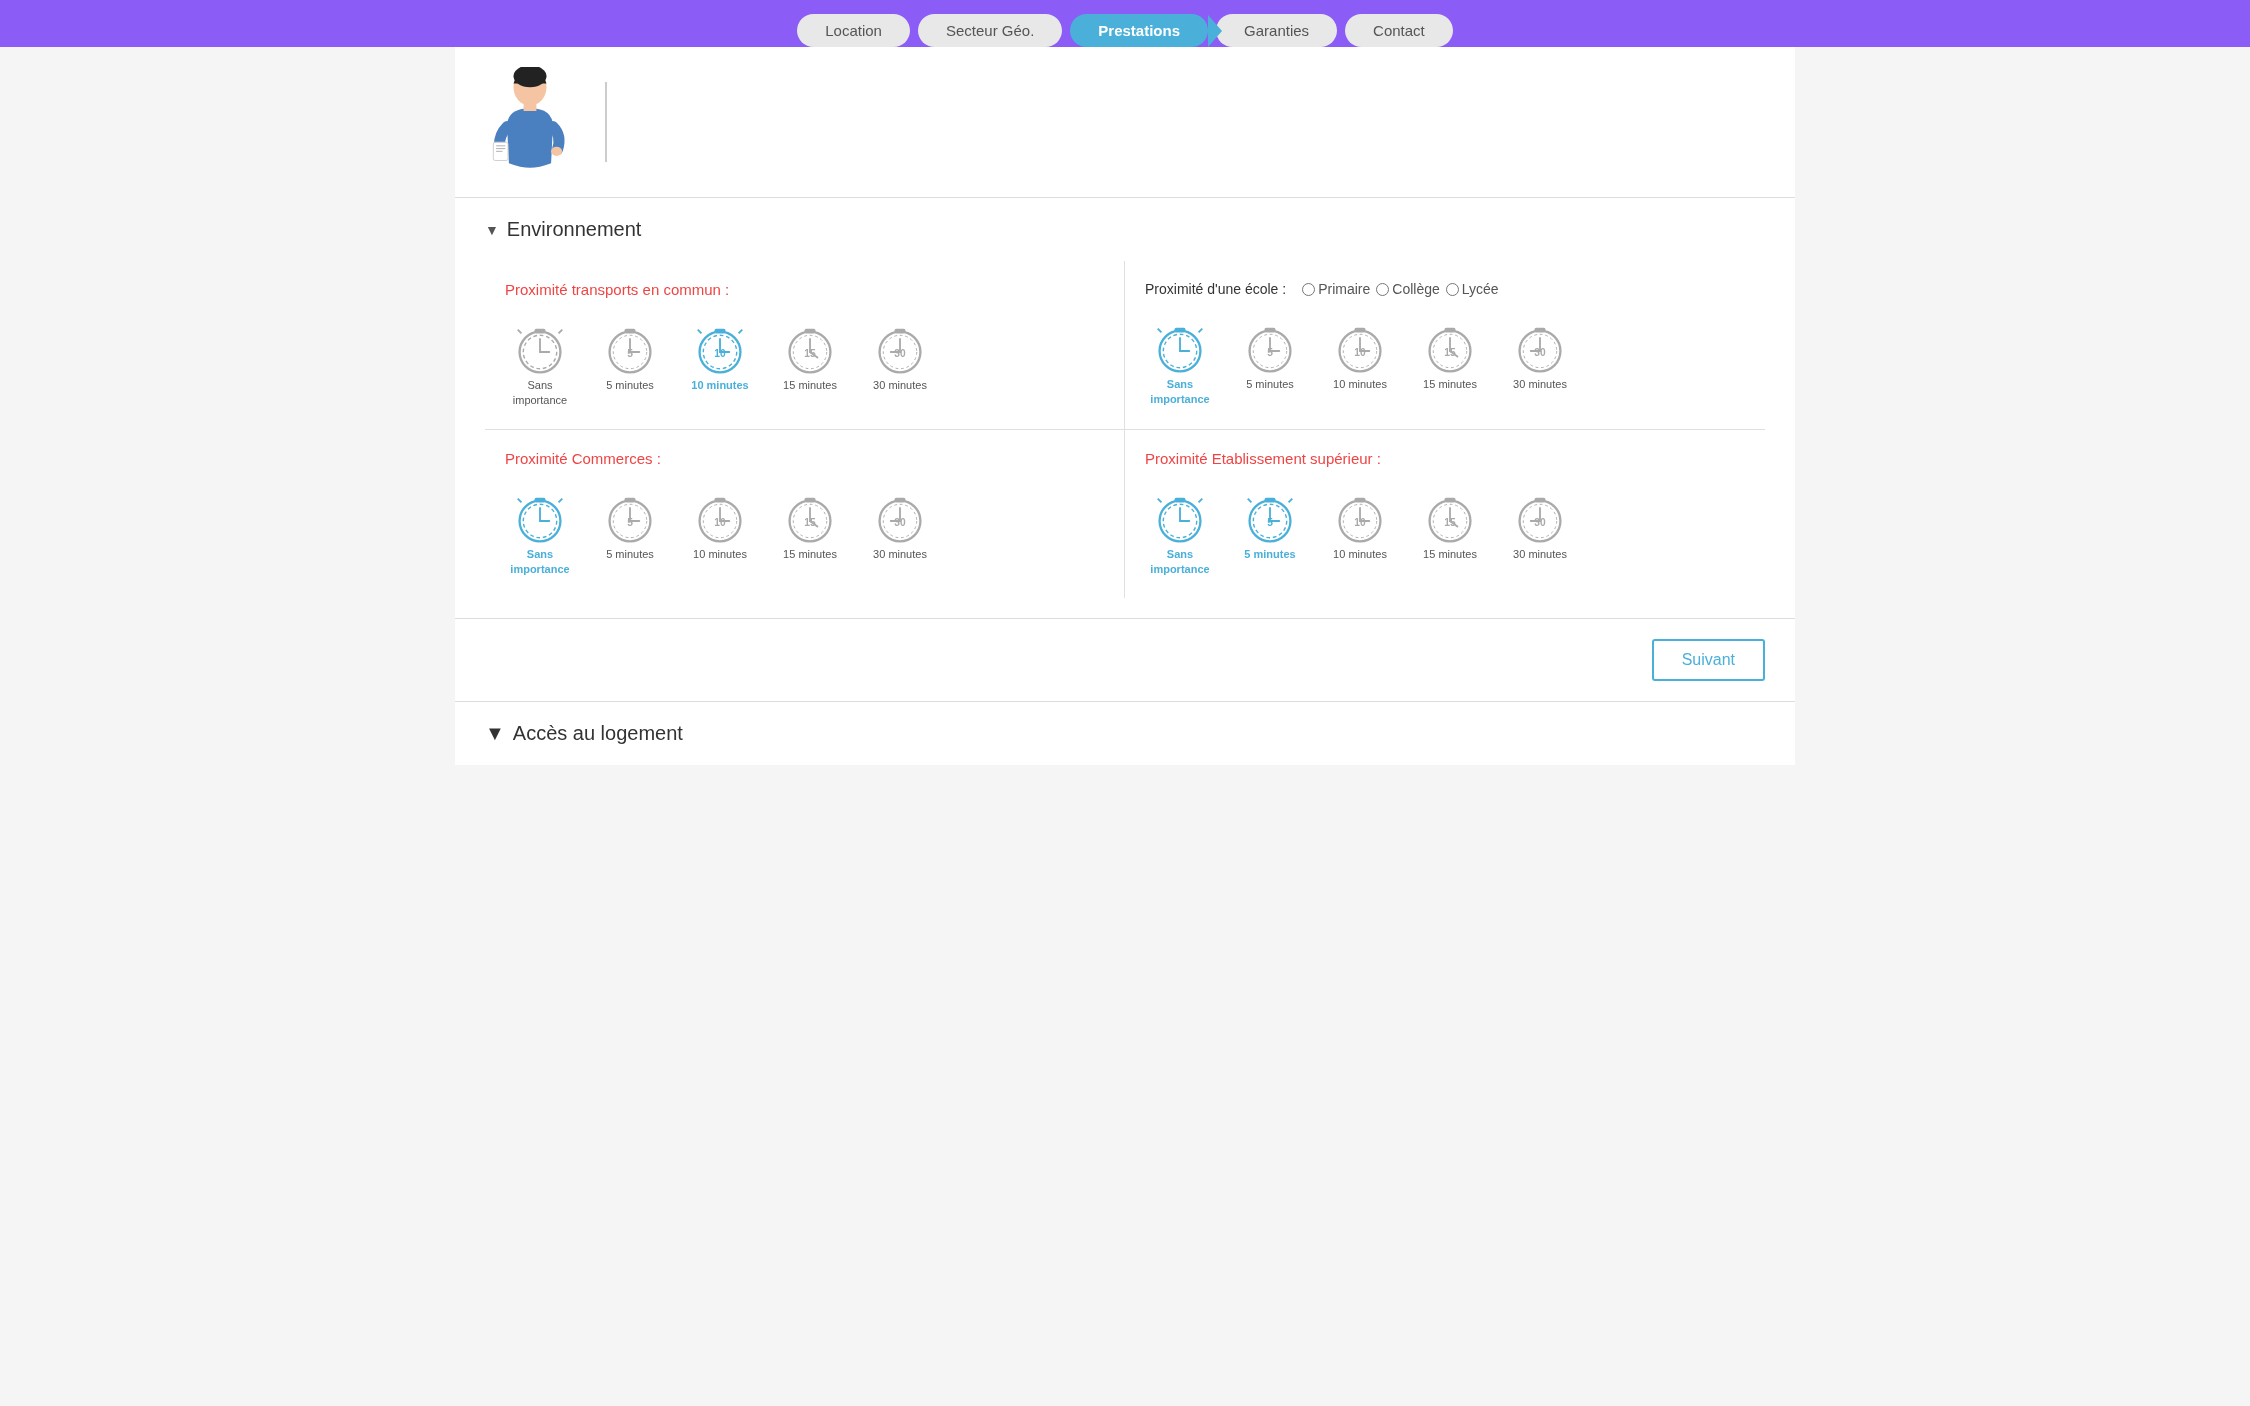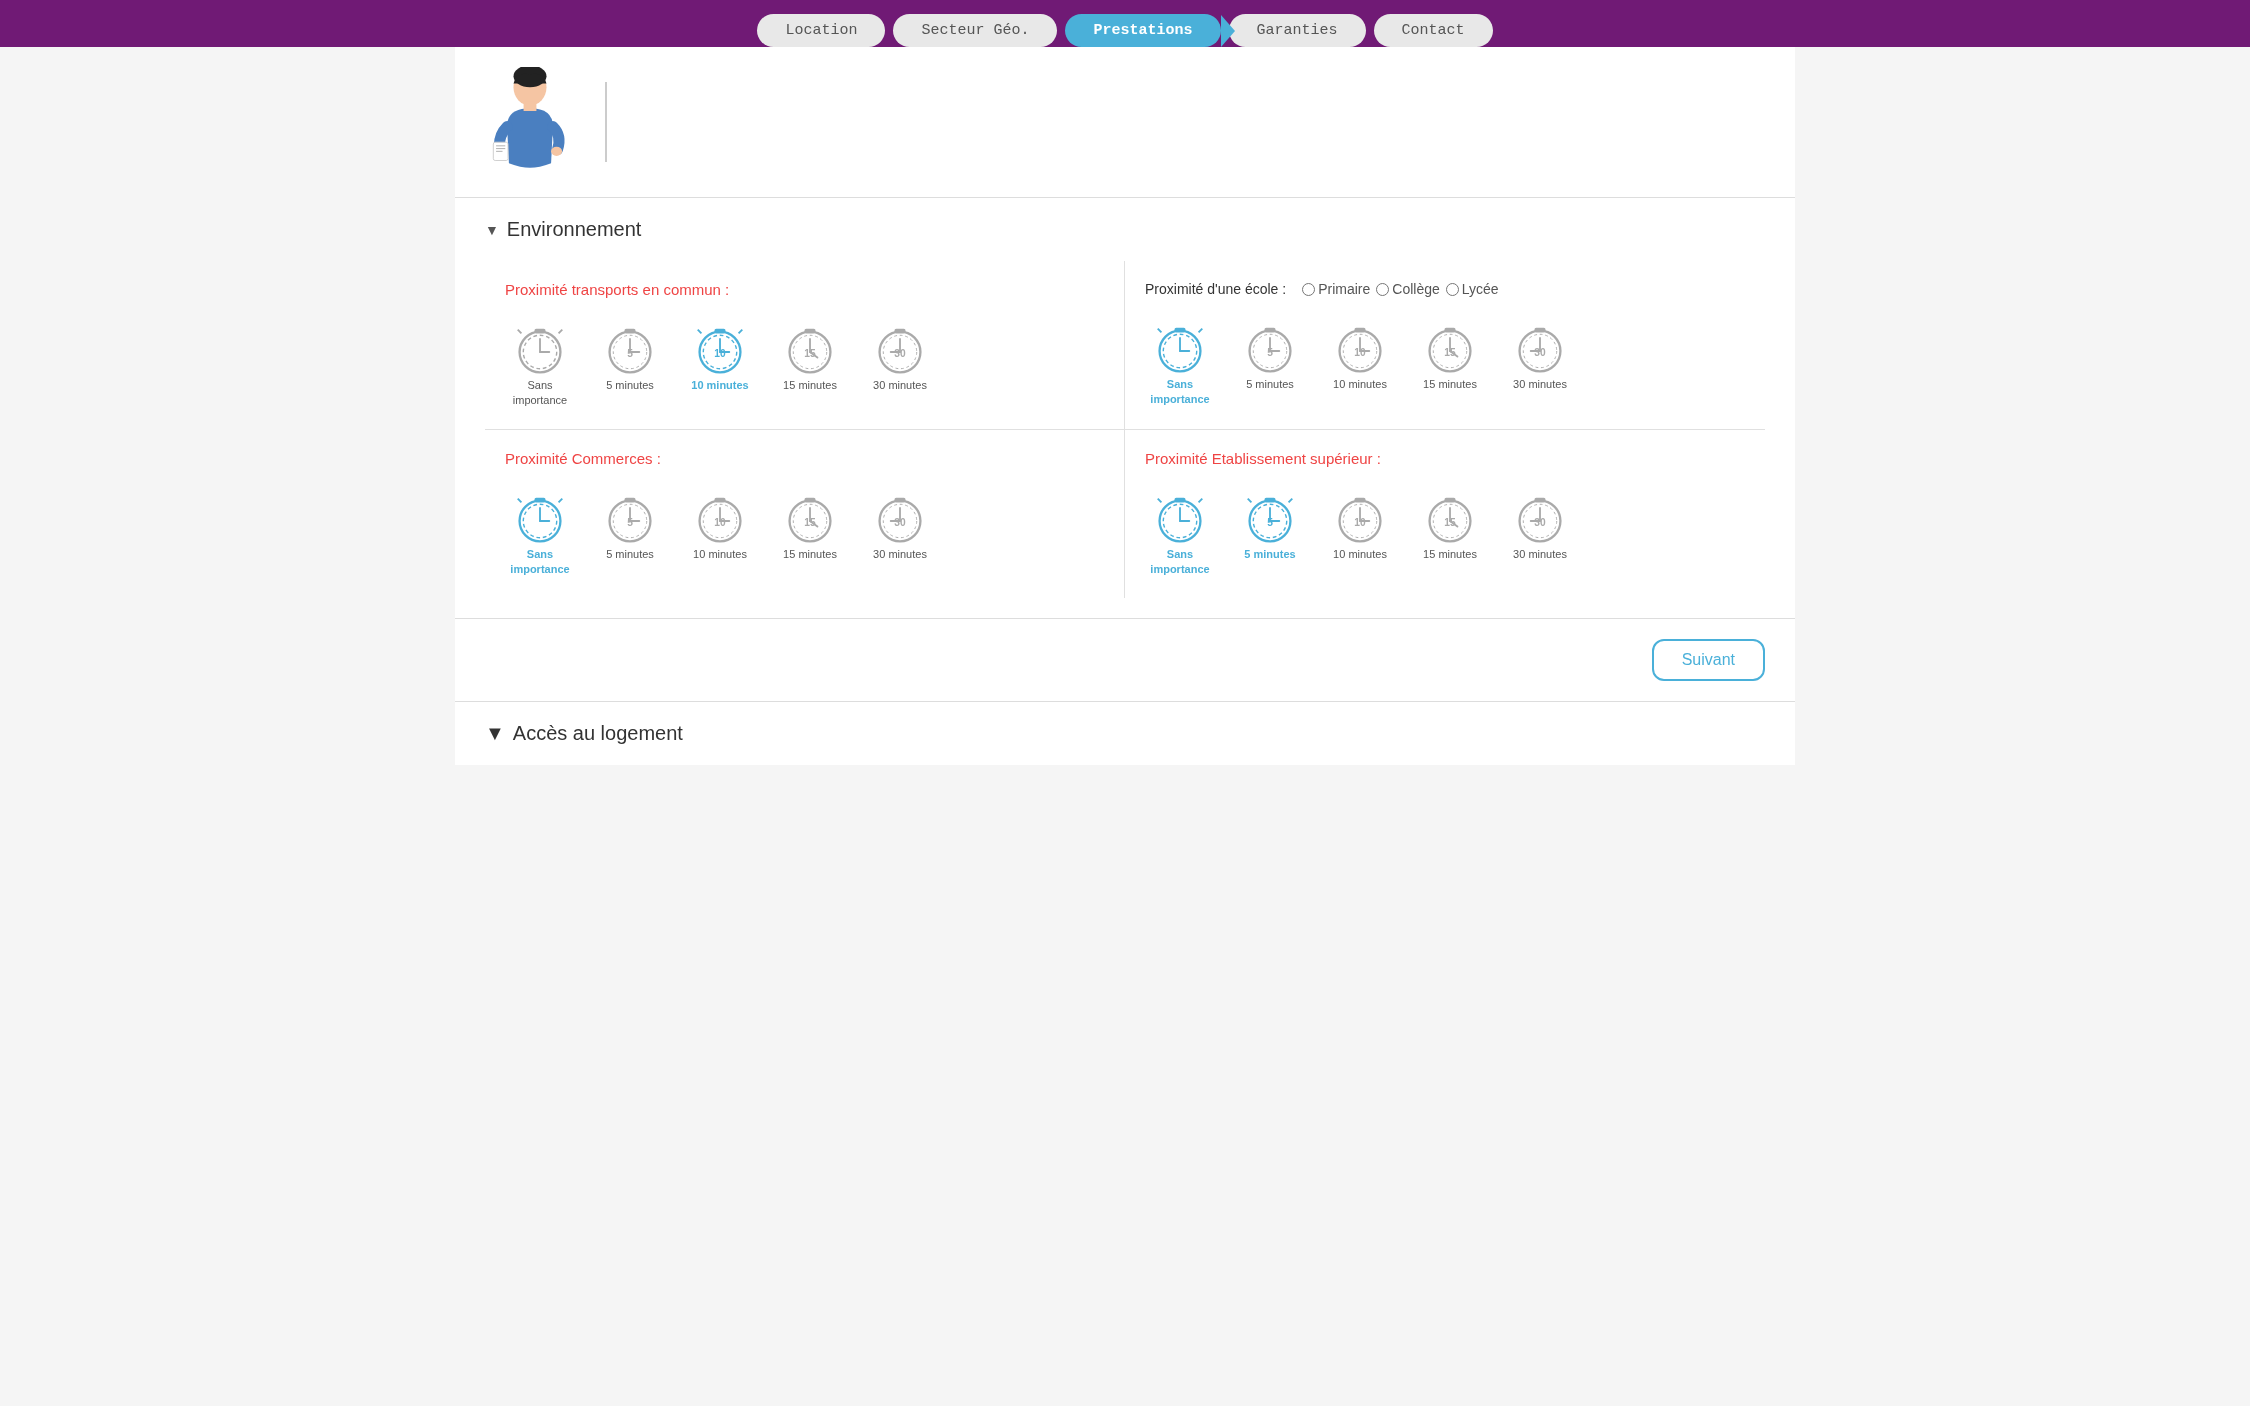--- a/index.html
+++ b/index.html
@@ -9,23 +9,22 @@
       font-size: 14px;
       color: #333;
     }
 
     
     .nav-tabs {
       display: flex;
       justify-content: center;
       align-items: center;
       padding: 14px 0 0 0;
-      background: #701a75;
+      background: #8b5cf6;
       gap: 0;
-      font-family: Liberation Mono, monospace;
     }
     .nav-tab {
       display: flex;
       align-items: center;
       padding: 8px 28px;
       background: #e8e8e8;
       color: #555;
       border-radius: 20px;
       font-size: 15px;
       cursor: pointer;
@@ -193,21 +192,21 @@
       border-bottom: 1px solid #ddd;
       background: #fff;
     }
     .btn-suivant {
       padding: 10px 28px;
       border: 2px solid #4ab0d9;
       background: #fff;
       color: #4ab0d9;
       font-size: 16px;
       cursor: pointer;
-      border-radius: 12px;
+      border-radius: 3px;
       font-weight: normal;
     }
 
     
     .bottom-hint {
       padding: 20px 30px;
       background: #fff;
     }
     .bottom-hint-title {
       font-size: 20px;

